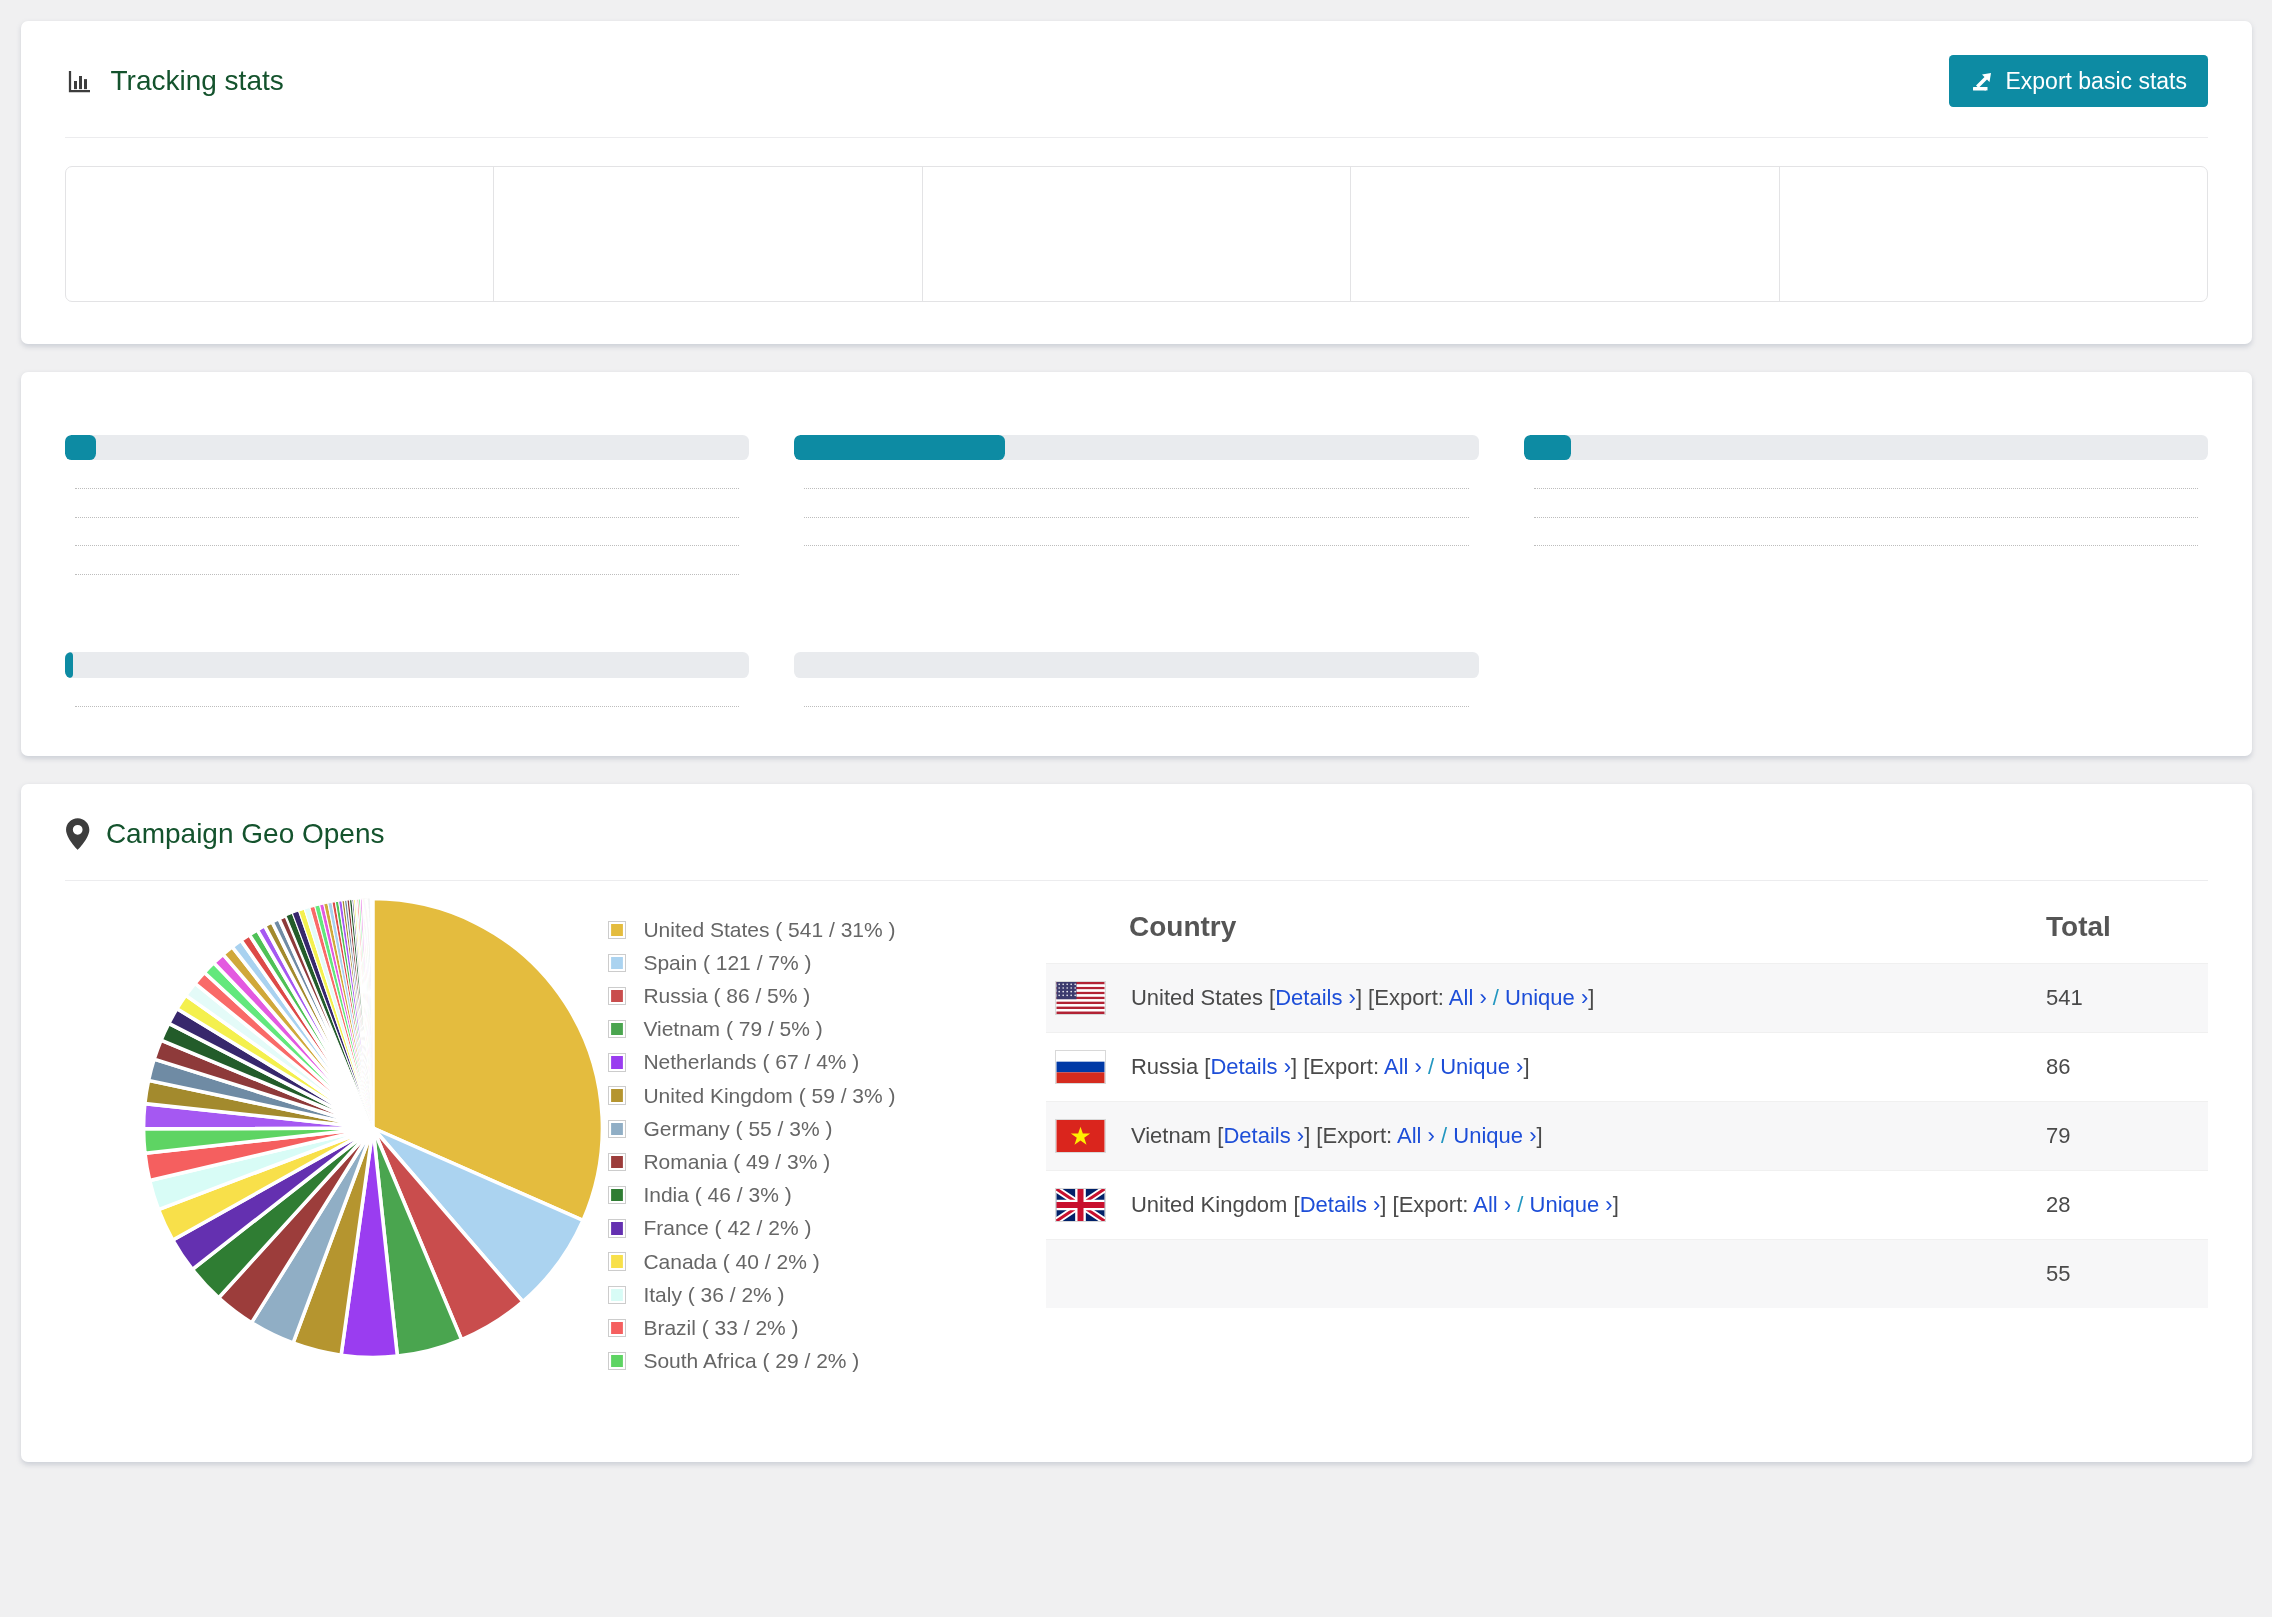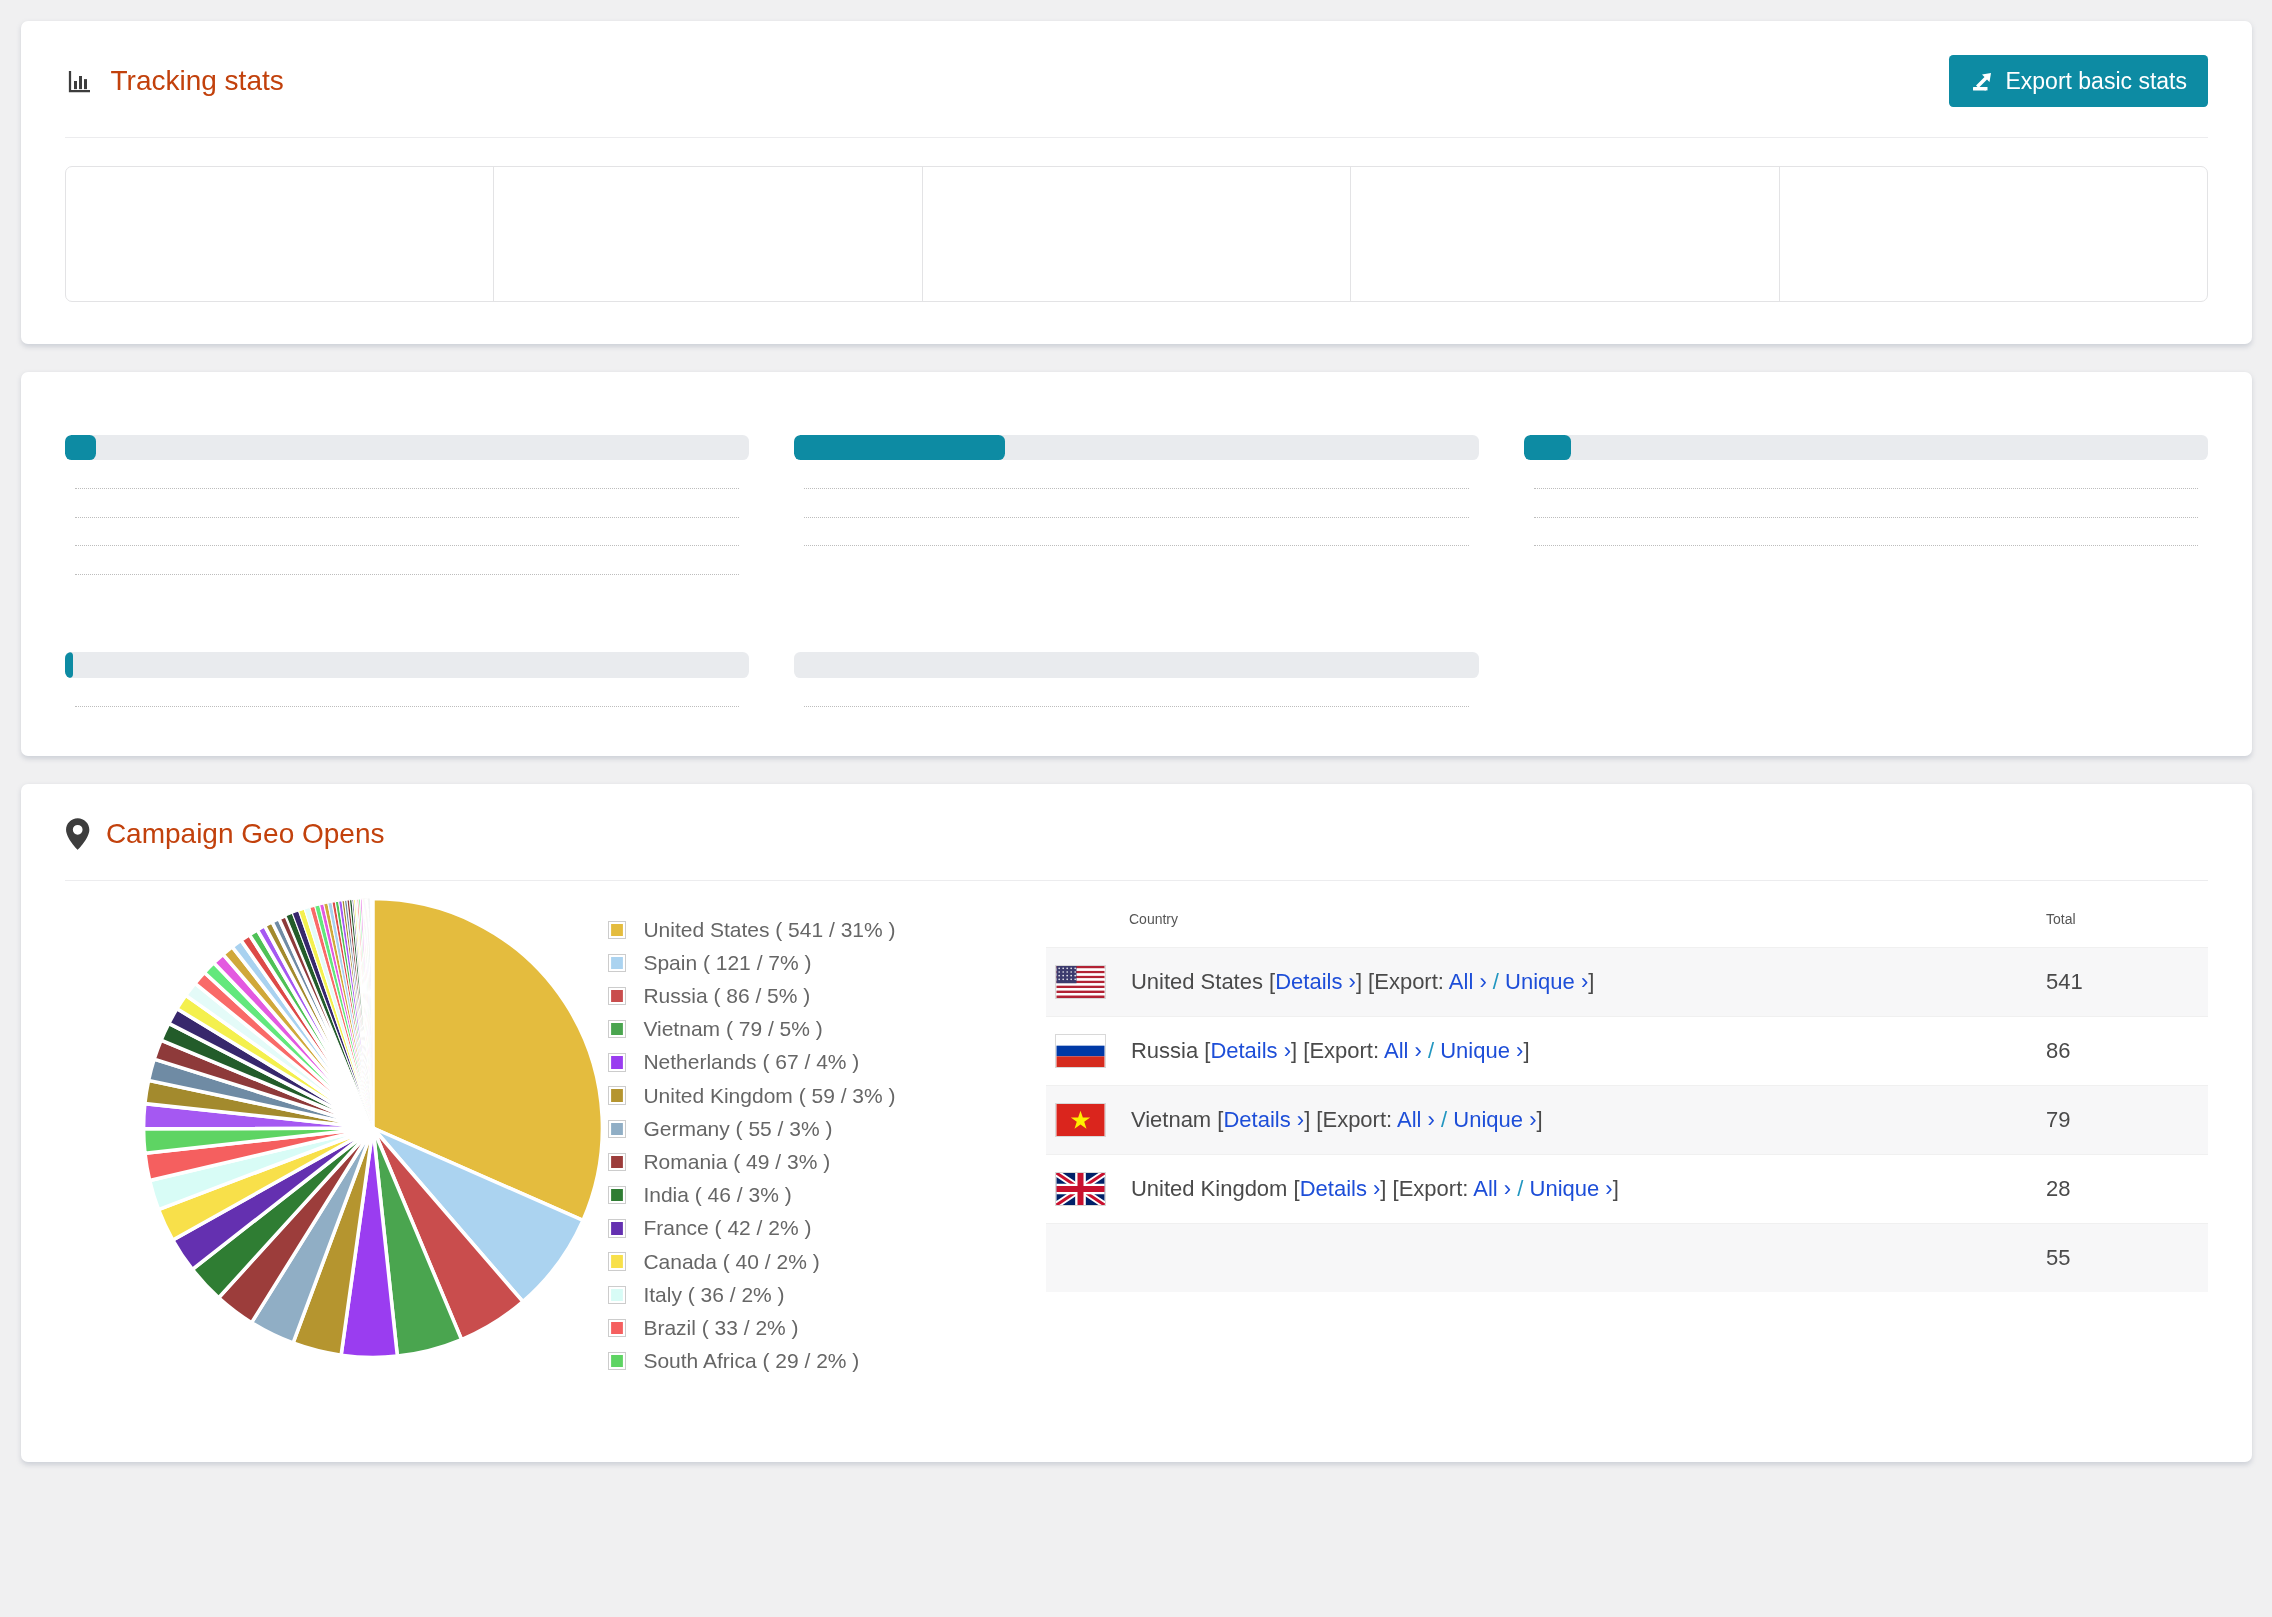--- a/index.html
+++ b/index.html
@@ -6,21 +6,21 @@
   html,body { width:2273px; height:1618px; background:#f0f0f1; overflow:hidden;
               font-family:"Liberation Sans", sans-serif; color:#555; }
   .page { padding:21px; }
 
   .card { background:#fff; border-radius:7px; box-shadow:0 2.1px 5.6px rgba(120,130,150,.28);
           margin-bottom:28px; }
 
   
   .card-head { display:flex; align-items:center; justify-content:space-between;
                padding:34px 44px 30px 44px; }
-  .card-title { display:flex; align-items:center; gap:15.5px; font-size:28px; color:#c2410c; }
+  .card-title { display:flex; align-items:center; gap:15.5px; font-size:28px; color:#14532d; }
   .head-rule { border-bottom:1.4px solid #ececee; margin:0 44px; }
 
   .btn-export { display:flex; align-items:center; gap:11.3px; background:#0d8ba3; color:#fff;
                 border:none; border-radius:4.2px; font-size:23px; padding:12.7px 21px;
                 font-family:inherit; cursor:pointer; }
 
   
   .card-body { padding:28px 44px 42px 44px; }
   .stats-row { display:flex; border:1.4px solid #e3e3e5; border-radius:7px; }
   .stat-box { flex:1; text-align:center; padding:65px 0 59px 0; }
@@ -47,21 +47,21 @@
   .pie-wrap { width:543px; flex:none; }
   .pie-wrap svg { display:block; margin:7px 0 0 68px; }
   .legend { list-style:none; width:438px; flex:none; margin-top:37px; }
   .legend li { display:flex; align-items:center; gap:17px; margin-bottom:9.2px; }
   .legend .swatch { width:18.4px; height:18.4px; flex:none; border:1.4px solid #ccc;
                     box-shadow:inset 0 0 0 2.1px #fff; }
   .legend .ltext { font-size:21px; color:#666; white-space:nowrap; }
 
   .geo-table { flex:1; }
   table { width:100%; border-collapse:collapse; }
-  th { font-size:14px; font-weight:400; color:#555; text-align:left;
+  th { font-size:28px; font-weight:700; color:#555; text-align:left;
        padding:30px 0 20px 0; }
   th.col-country { padding-left:83px; }
   th.col-total { width:162px; }
   tbody tr { border-top:1.4px solid #f0f0f0; }
   tbody tr:nth-child(odd) { background:#f7f7f8; }
   td { padding:17px 0; font-size:22px; color:#4a4a4a; vertical-align:middle; }
   td.c-cell { display:flex; align-items:center; gap:25.4px; padding-left:8.5px; min-height:68px; }
   .flag { width:51px; height:34px; flex:none; border:0.7px solid #d8d8d8; }
   .flag svg { display:block; width:100%; height:100%; }
   a.tlink { color:#1d4ed8; text-decoration:none; }

